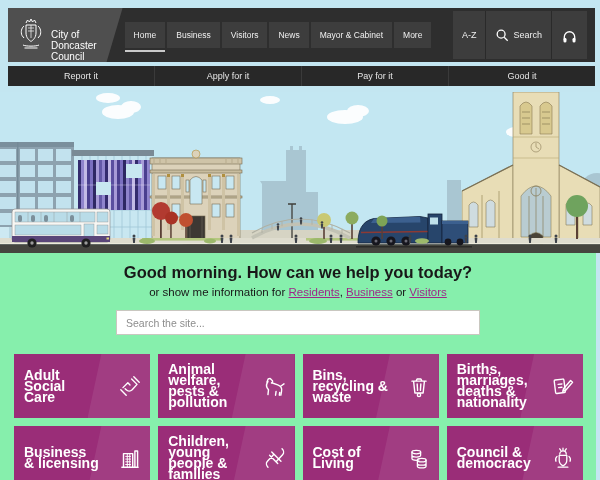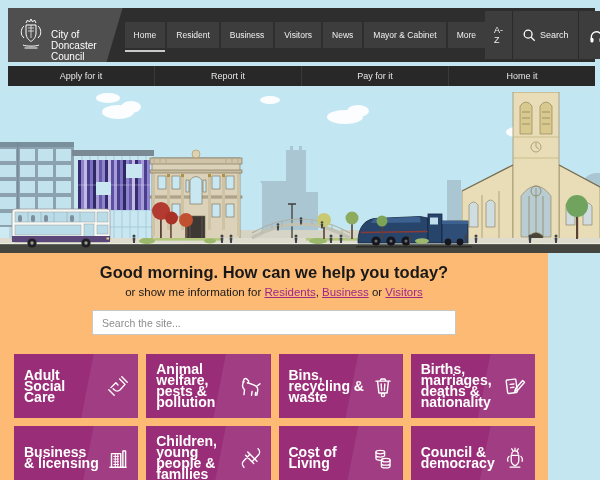--- a/index.html
+++ b/index.html
@@ -28,21 +28,21 @@
   .quickbar{position:absolute;left:8px;top:66px;right:5px;height:20px;
     background:#282828;display:flex;}
   .quicklink{flex:1;display:flex;align-items:center;justify-content:center;
     color:#e6e6e6;font-size:9px;cursor:pointer;border-left:1px solid #3a3a3a;}
   .quicklink:first-child{border-left:none;}
 
   
   .hero{position:absolute;left:0;top:92px;width:600px;height:161px;}
 
   
-  .content{position:absolute;left:0;top:253px;width:548px;height:227px;background:#fdba74;}
+  .content{position:absolute;left:0;top:253px;width:596px;height:227px;background:#86efac;}
   .greeting{margin:10px 0 0;text-align:center;font-size:16.5px;font-weight:bold;color:#181818;}
   .subline{margin:4px 0 0;text-align:center;font-size:11.5px;font-weight:normal;color:#181818;}
   .subline a{color:#9e2789;text-decoration:underline;cursor:pointer;}
   .site-search{display:block;margin:12px auto 0;width:364px;height:25px;
     border:1px solid #c9c7c0;background:#fff;font-size:10.5px;padding:0 9px;
     color:#333;font-family:"Liberation Sans",sans-serif;}
   .site-search::placeholder{color:#8d8d8d;}
 
   .tiles{position:absolute;left:14px;right:13px;top:101px;display:grid;
     grid-template-columns:repeat(4,1fr);gap:8px;}
@@ -69,21 +69,20 @@
     </svg>
     <div class="logo-text">
       <div>City of</div>
       <div>Doncaster</div>
       <div>Council</div>
     </div>
   </div>
 
   <nav class="nav">
     <div class="nav-item active">Home</div>
-    <div class="nav-item">Resident</div>
     <div class="nav-item">Business</div>
     <div class="nav-item">Visitors</div>
     <div class="nav-item">News</div>
     <div class="nav-item">Mayor &amp; Cabinet</div>
     <div class="nav-item">More</div>
   </nav>
 
   <div class="tools">
     <div class="tool">
       <span>A-Z</span>
@@ -100,24 +99,24 @@
         <path d="M3.5 13 v-2.5 a5.5 5.5 0 0 1 11 0 V13"></path>
         <rect x="2.6" y="11.3" width="3.2" height="5" rx="1.6" fill="#ffffff" stroke="none"></rect>
         <rect x="12.2" y="11.3" width="3.2" height="5" rx="1.6" fill="#ffffff" stroke="none"></rect>
       </svg>
     </div>
 
   </div>
 </div>
 
 <div class="quickbar">
+  <div class="quicklink">Report it</div>
   <div class="quicklink">Apply for it</div>
-  <div class="quicklink">Report it</div>
   <div class="quicklink">Pay for it</div>
-  <div class="quicklink">Home it</div>
+  <div class="quicklink">Good it</div>
 </div>
 
 <div class="hero">
 <svg viewBox="0 0 600 161" width="600" height="161">
   <rect width="600" height="161" fill="#c3e7f2"></rect>
 
   <g fill="#ffffff" opacity="0.95">
     <ellipse cx="118" cy="20" rx="16" ry="7"></ellipse>
         <ellipse cx="131" cy="15" rx="10" ry="6"></ellipse>
     <ellipse cx="108" cy="6" rx="12" ry="5"></ellipse>

